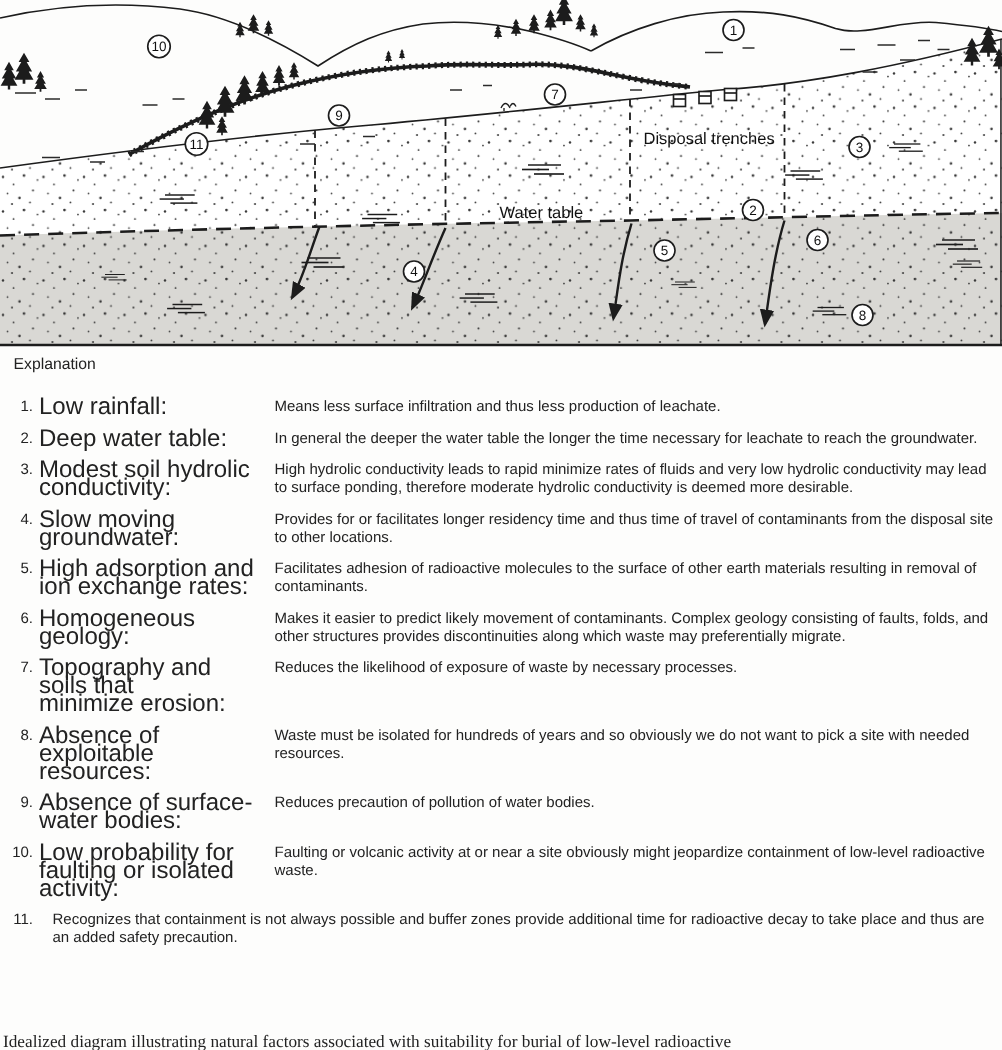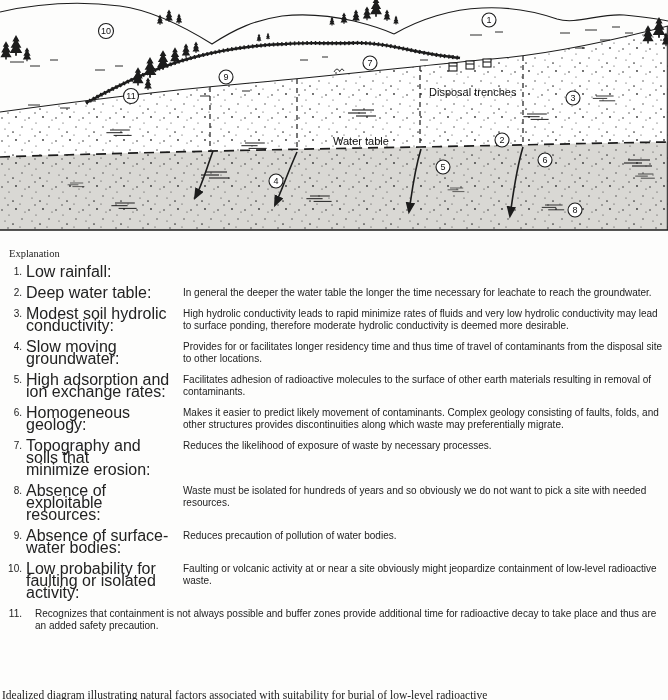--- a/index.html
+++ b/index.html
@@ -5,22 +5,22 @@
   html,body{margin:0;padding:0;}
   body{
     width:668px;height:700px;position:relative;overflow:hidden;
     background:#fdfdfc;color:#1a1a1a;
     font-family:"Liberation Sans",sans-serif;
   }
   #diagram{position:absolute;top:0;left:0;}
   .svg-label{font-family:"Liberation Sans",sans-serif;font-size:11px;fill:#111;}
   .marker-text{font-family:"Liberation Sans",sans-serif;font-size:9px;fill:#111;}
   .explanation-title{
-    position:absolute;top:248px;left:9px;
-    font-size:10.5px;color:#222;font-family:Liberation Serif, serif;
+    position:absolute;top:237px;left:9px;
+    font-size:10.5px;color:#222;
   }
   .exp-list{
     position:absolute;top:266px;left:6px;right:4px;
   }
   .exp-item{display:flex;margin-bottom:9px;}
   .exp-num{flex:none;width:16px;text-align:right;margin-right:4px;
     font-size:10px;line-height:12px;color:#222;}
   .exp-term{flex:none;width:148px;white-space:pre-line;
     font-size:16px;line-height:12px;color:#222;}
   .exp-desc{flex:1;margin-left:9px;
@@ -236,20 +236,21 @@
       </g>
   </g>
 </svg>
 
 <div class="explanation-title">Explanation</div>
 
 <div class="exp-list">
   <div class="exp-item">
     <span class="exp-num">1.</span>
     <span class="exp-term">Low rainfall:</span>
+    <span class="exp-desc">Means less surface infiltration and thus less production of leachate.</span>
   </div>
   <div class="exp-item">
     <span class="exp-num">2.</span>
     <span class="exp-term">Deep water table:</span>
     <span class="exp-desc">In general the deeper the water table the longer the time necessary for leachate to reach the groundwater.</span>
   </div>
   <div class="exp-item">
     <span class="exp-num">3.</span>
     <span class="exp-term">Modest soil hydrolic
 conductivity:</span>

